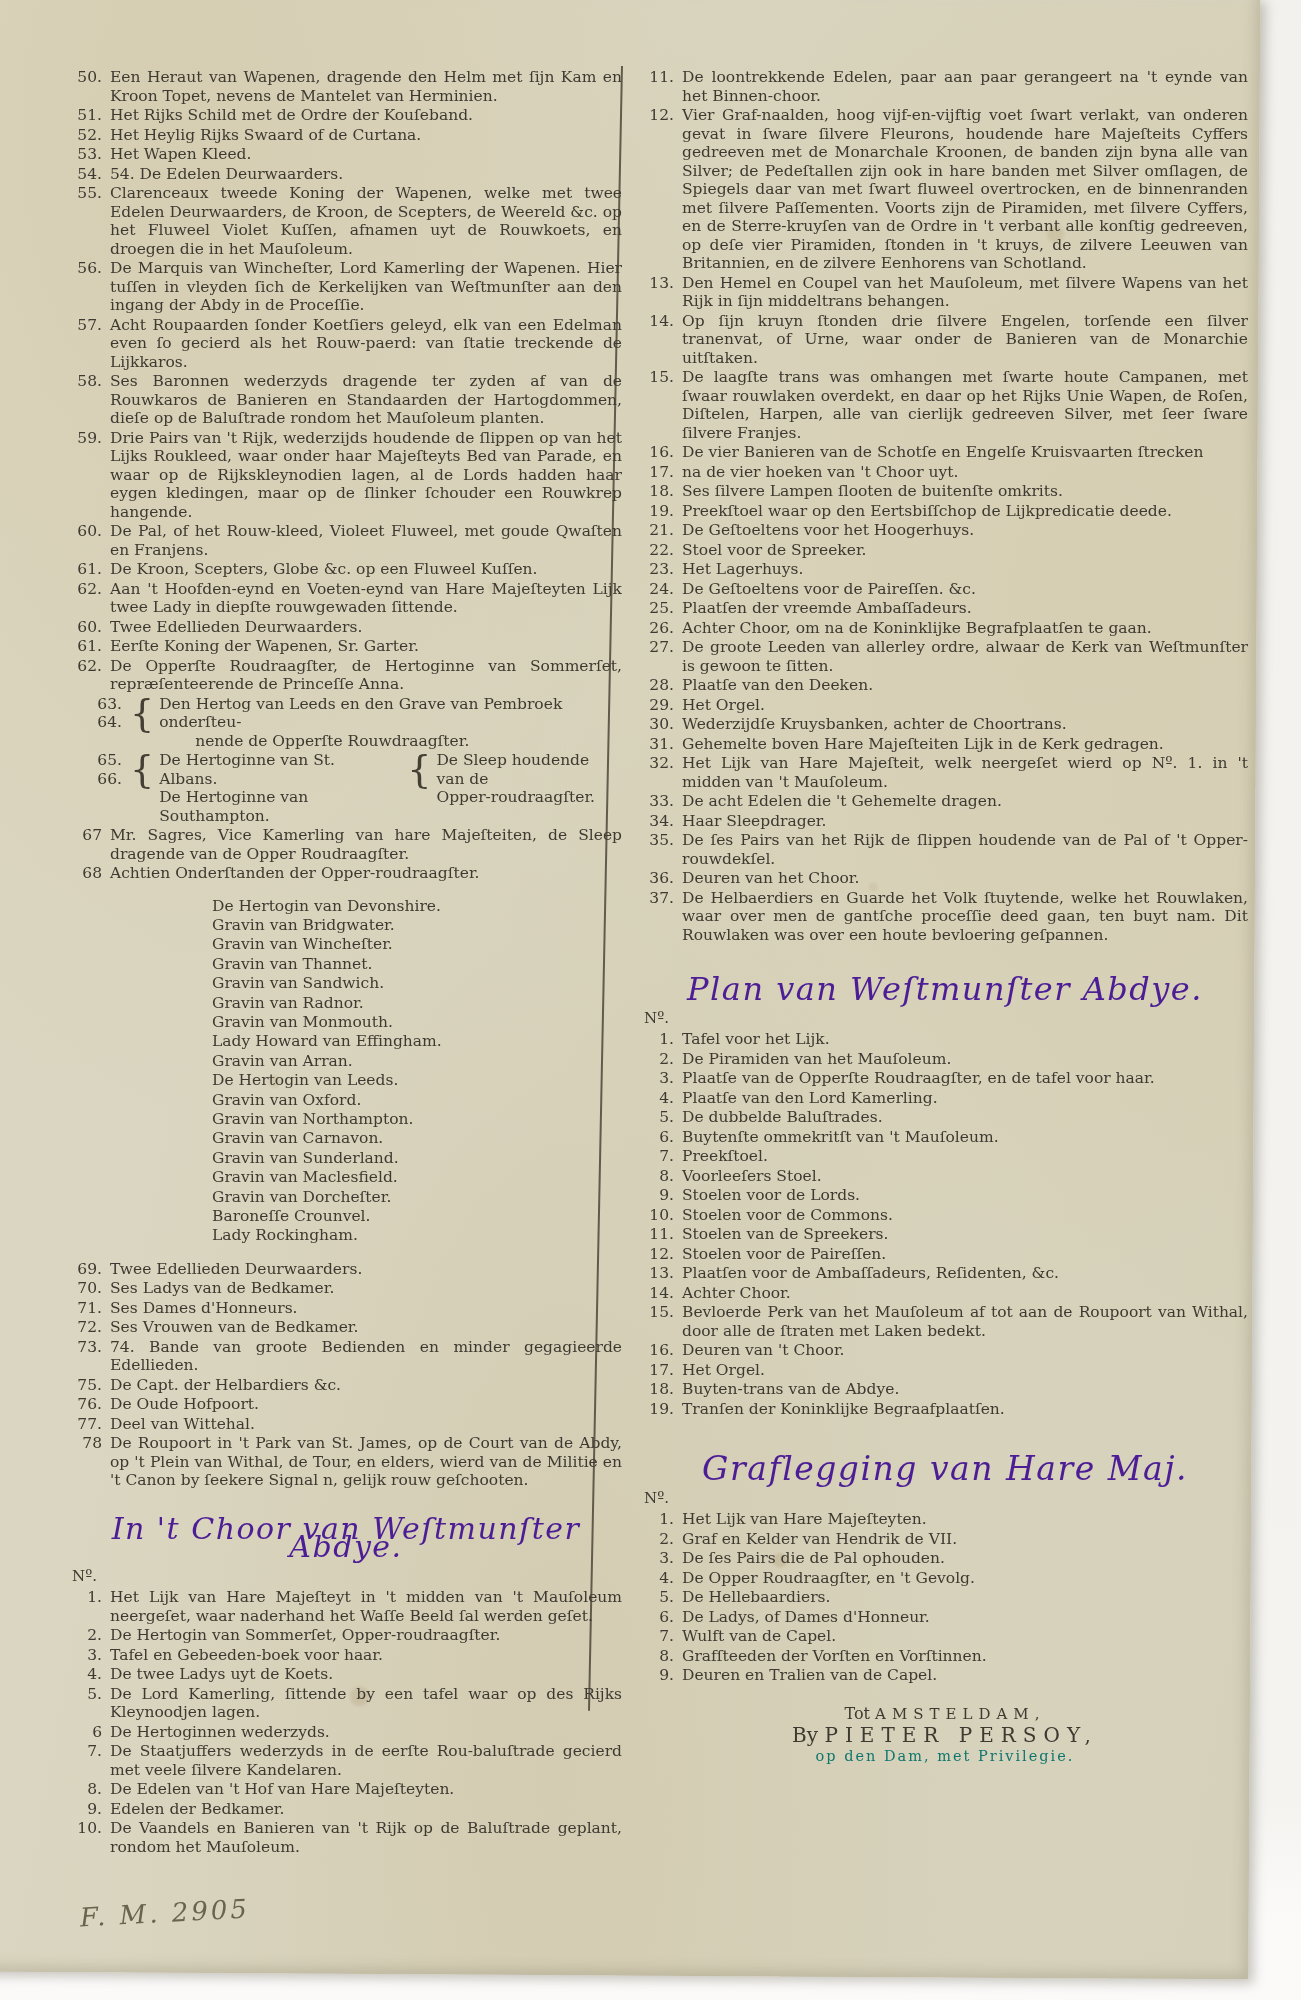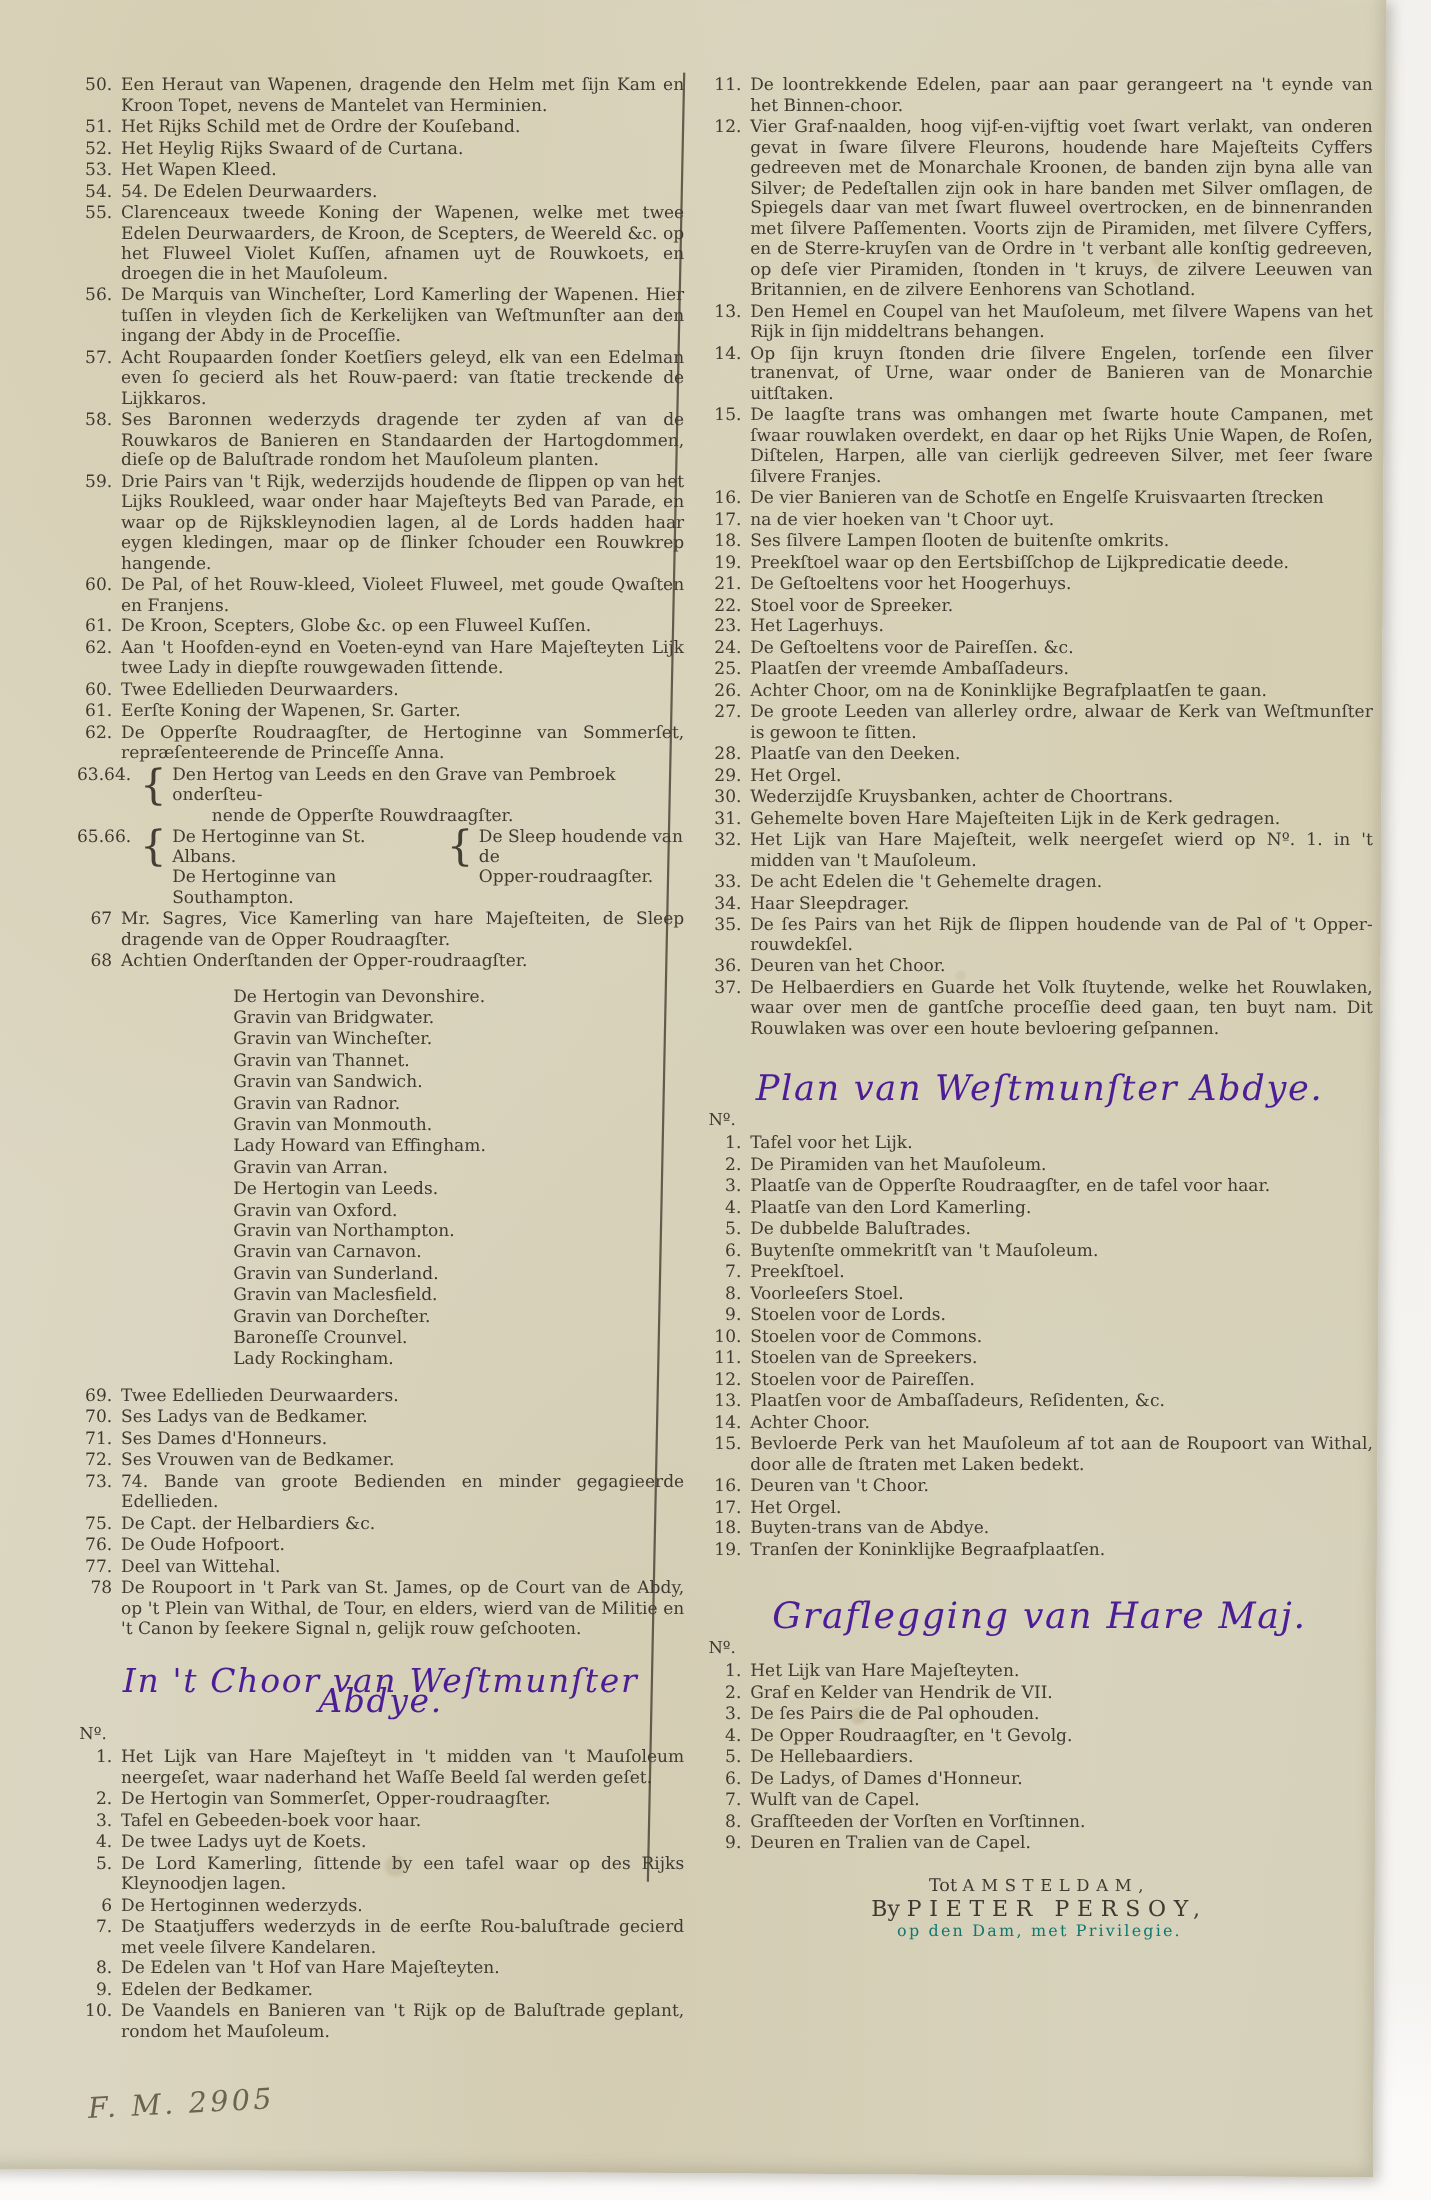--- a/index.html
+++ b/index.html
@@ -46,21 +46,21 @@
     opacity: 0.85;
     transform: rotate(1.15deg);
     transform-origin: top center;
   }
   .col { position: absolute; font-size: 15.5px; line-height: 18.5px; }
   .col-left  { left: 70px;  top: 68px; width: 552px; }
   .col-right { left: 642px; top: 68px; width: 606px; }
   .entry { display: flex; align-items: flex-start; margin-bottom: 1px; }
   .num  { flex: 0 0 40px; text-align: right; padding-right: 8px; white-space: nowrap; }
   .txt  { flex: 1; text-align: justify; }
-  .brace-entry .nums-col { flex: 0 0 40px; display: flex; flex-direction: row; text-align: right; padding-right: 8px; }
+  .brace-entry .nums-col { flex: 0 0 40px; display: flex; flex-direction: column; text-align: right; padding-right: 8px; margin-left: 20px; }
   .brace { font-size: 38px; line-height: 37px; font-weight: 400; padding-right: 5px; color: #443f34; }
   .brace.mid { padding-left: 14px; }
   .bline-col { display: flex; flex-direction: column; }
   .bline-col .ind { padding-left: 36px; }
   .names { margin: 14px 0 14px; padding-left: 142px; line-height: 19.4px; }
   .script-head { font-style: italic; text-align: center; letter-spacing: 1.5px; color: #4c1d95; }
   .choor-head { margin-top: 30px; font-size: 30px; }
   .plan-head  { margin-top: 36px; font-size: 32px; }
   .graf-head  { margin-top: 42px; font-size: 33px; }
   .no-label { margin: 10px 0 3px 2px; font-size: 15px; }

